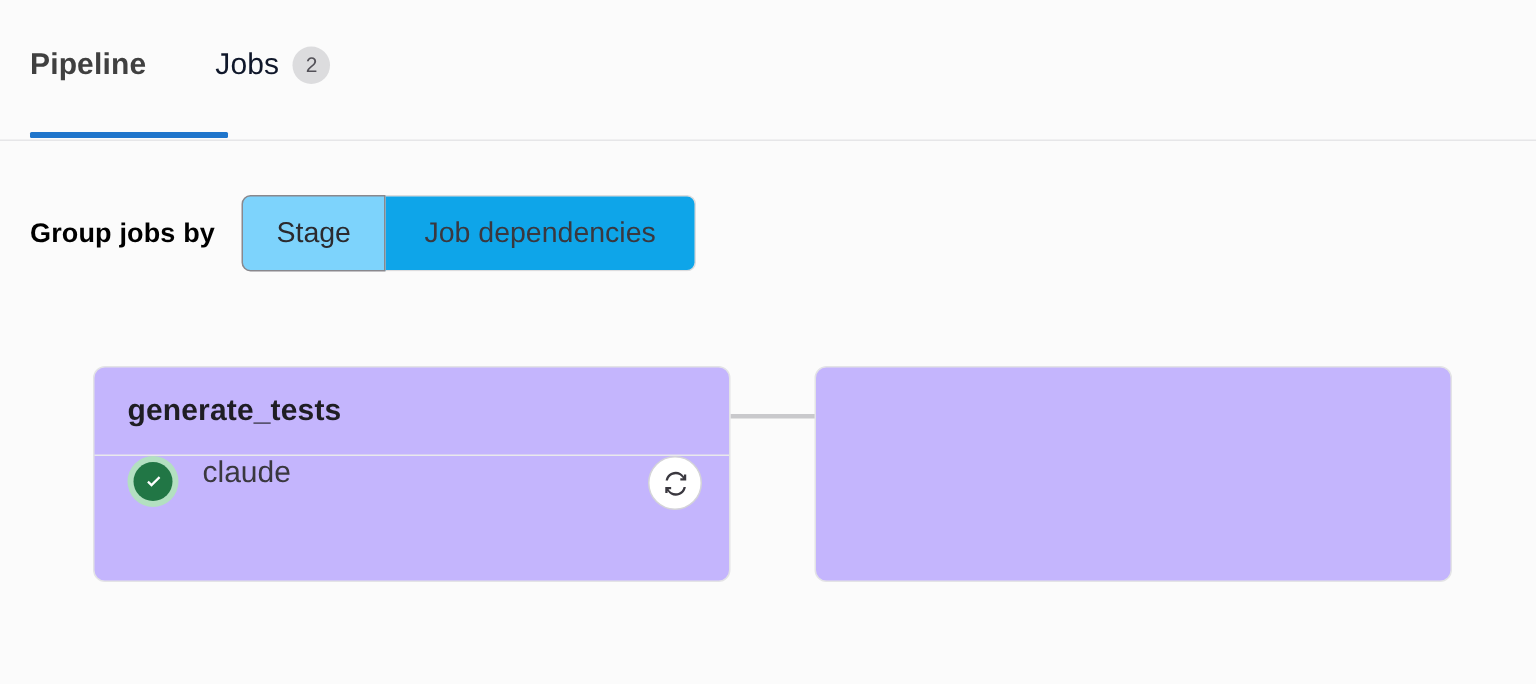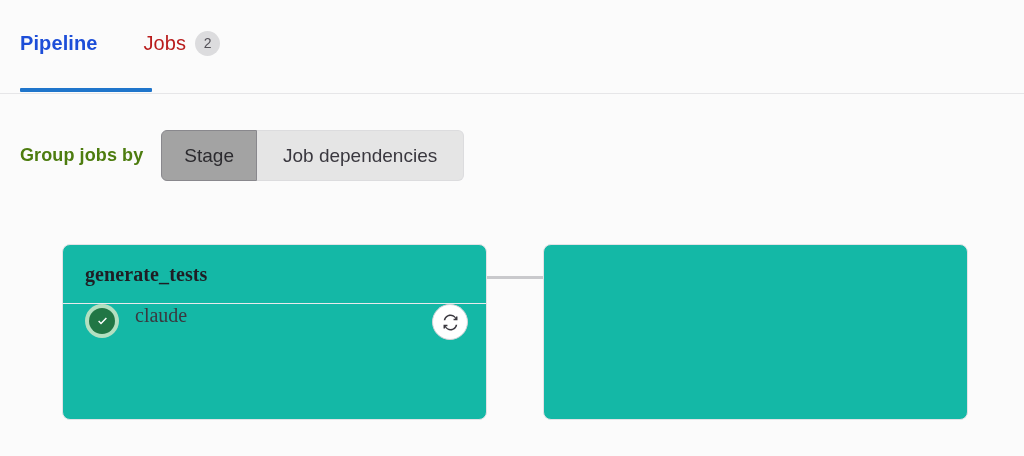--- a/index.html
+++ b/index.html
@@ -40,25 +40,25 @@
     gap: 9px;
     padding: 0 24px 0 0;
     margin-right: 22px;
     height: 34px;
     cursor: pointer;
     white-space: nowrap;
   }
   .tab-label {
     font-size: 20px;
     line-height: 34px;
-    color: #b91c1c;
+    color: #0f172a;
     letter-spacing: 0.1px;
   }
   .tab.active .tab-label {
-    color: #1d4ed8;
+    color: #404040;
     font-weight: bold;
   }
   .tab-badge {
     display: inline-flex;
     align-items: center;
     justify-content: center;
     min-width: 25px;
     height: 25px;
     padding: 0 6px;
     box-sizing: border-box;
@@ -83,51 +83,51 @@
     position: absolute;
     left: 20px;
     top: 130px;
     display: flex;
     align-items: center;
     gap: 18px;
   }
   .group-label {
     font-size: 18px;
     font-weight: bold;
-    color: #4d7c0f;
+    color: #000000;
     letter-spacing: 0.1px;
   }
   .segmented {
     display: flex;
     align-items: stretch;
     height: 51px;
   }
   .seg-btn {
     display: flex;
     align-items: center;
     justify-content: center;
     box-sizing: border-box;
     font-size: 19px;
     color: #3a383f;
-    background: #e5e5e5;
+    background: #0ea5e9;
     border: 1px solid #dcdcde;
     cursor: pointer;
     padding: 0 22px;
     white-space: nowrap;
   }
   .seg-btn.first {
     border-radius: 6px 0 0 6px;
   }
   .seg-btn.last {
     border-radius: 0 6px 6px 0;
     border-left: none;
     padding: 0 26px;
   }
   .seg-btn.selected {
-    background: #a3a3a3;
+    background: #7dd3fc;
     border-color: #89888d;
     color: #2b2a2e;
     position: relative;
     z-index: 2;
   }
 
   
   .graph {
     position: absolute;
     left: 0;
@@ -140,27 +140,26 @@
     left: 487px;
     top: 276px;
     width: 57px;
     height: 3px;
     background: #c9c9cc;
   }
   .stage-card {
     position: absolute;
     top: 244px;
     width: 425px;
-    height: 176px;
-    box-sizing: border-box;
-    background: #14b8a6;
+    height: 144px;
+    box-sizing: border-box;
+    background: #c4b5fd;
     border: 1px solid #e3e3e6;
     border-radius: 8px;
     z-index: 3;
-    font-family: Liberation Serif, serif;
   }
   .stage-card.card-1 { left: 62px; }
   .stage-card.card-2 { left: 543px; }
 
   .stage-header {
     height: 59px;
     box-sizing: border-box;
     display: flex;
     align-items: center;
     padding: 0 22px;

